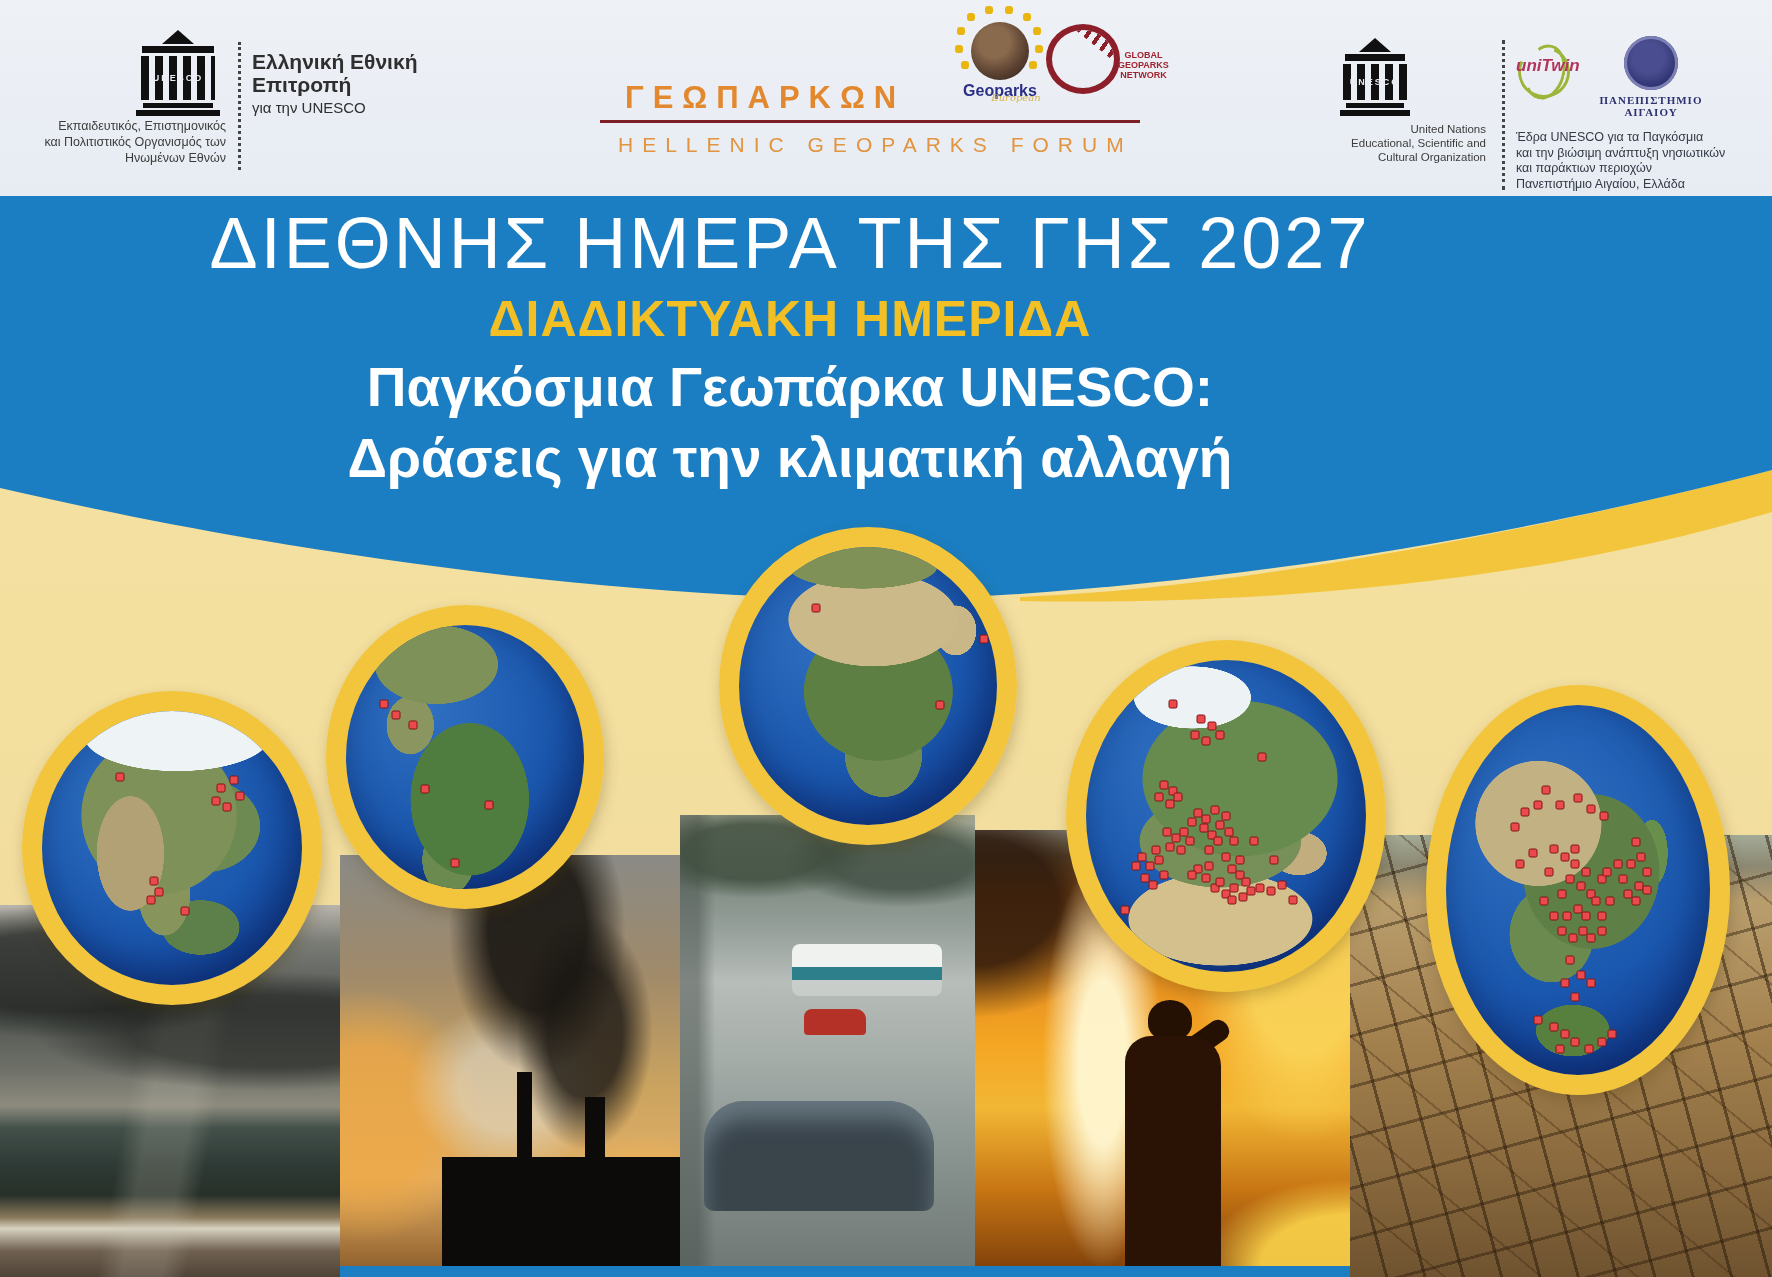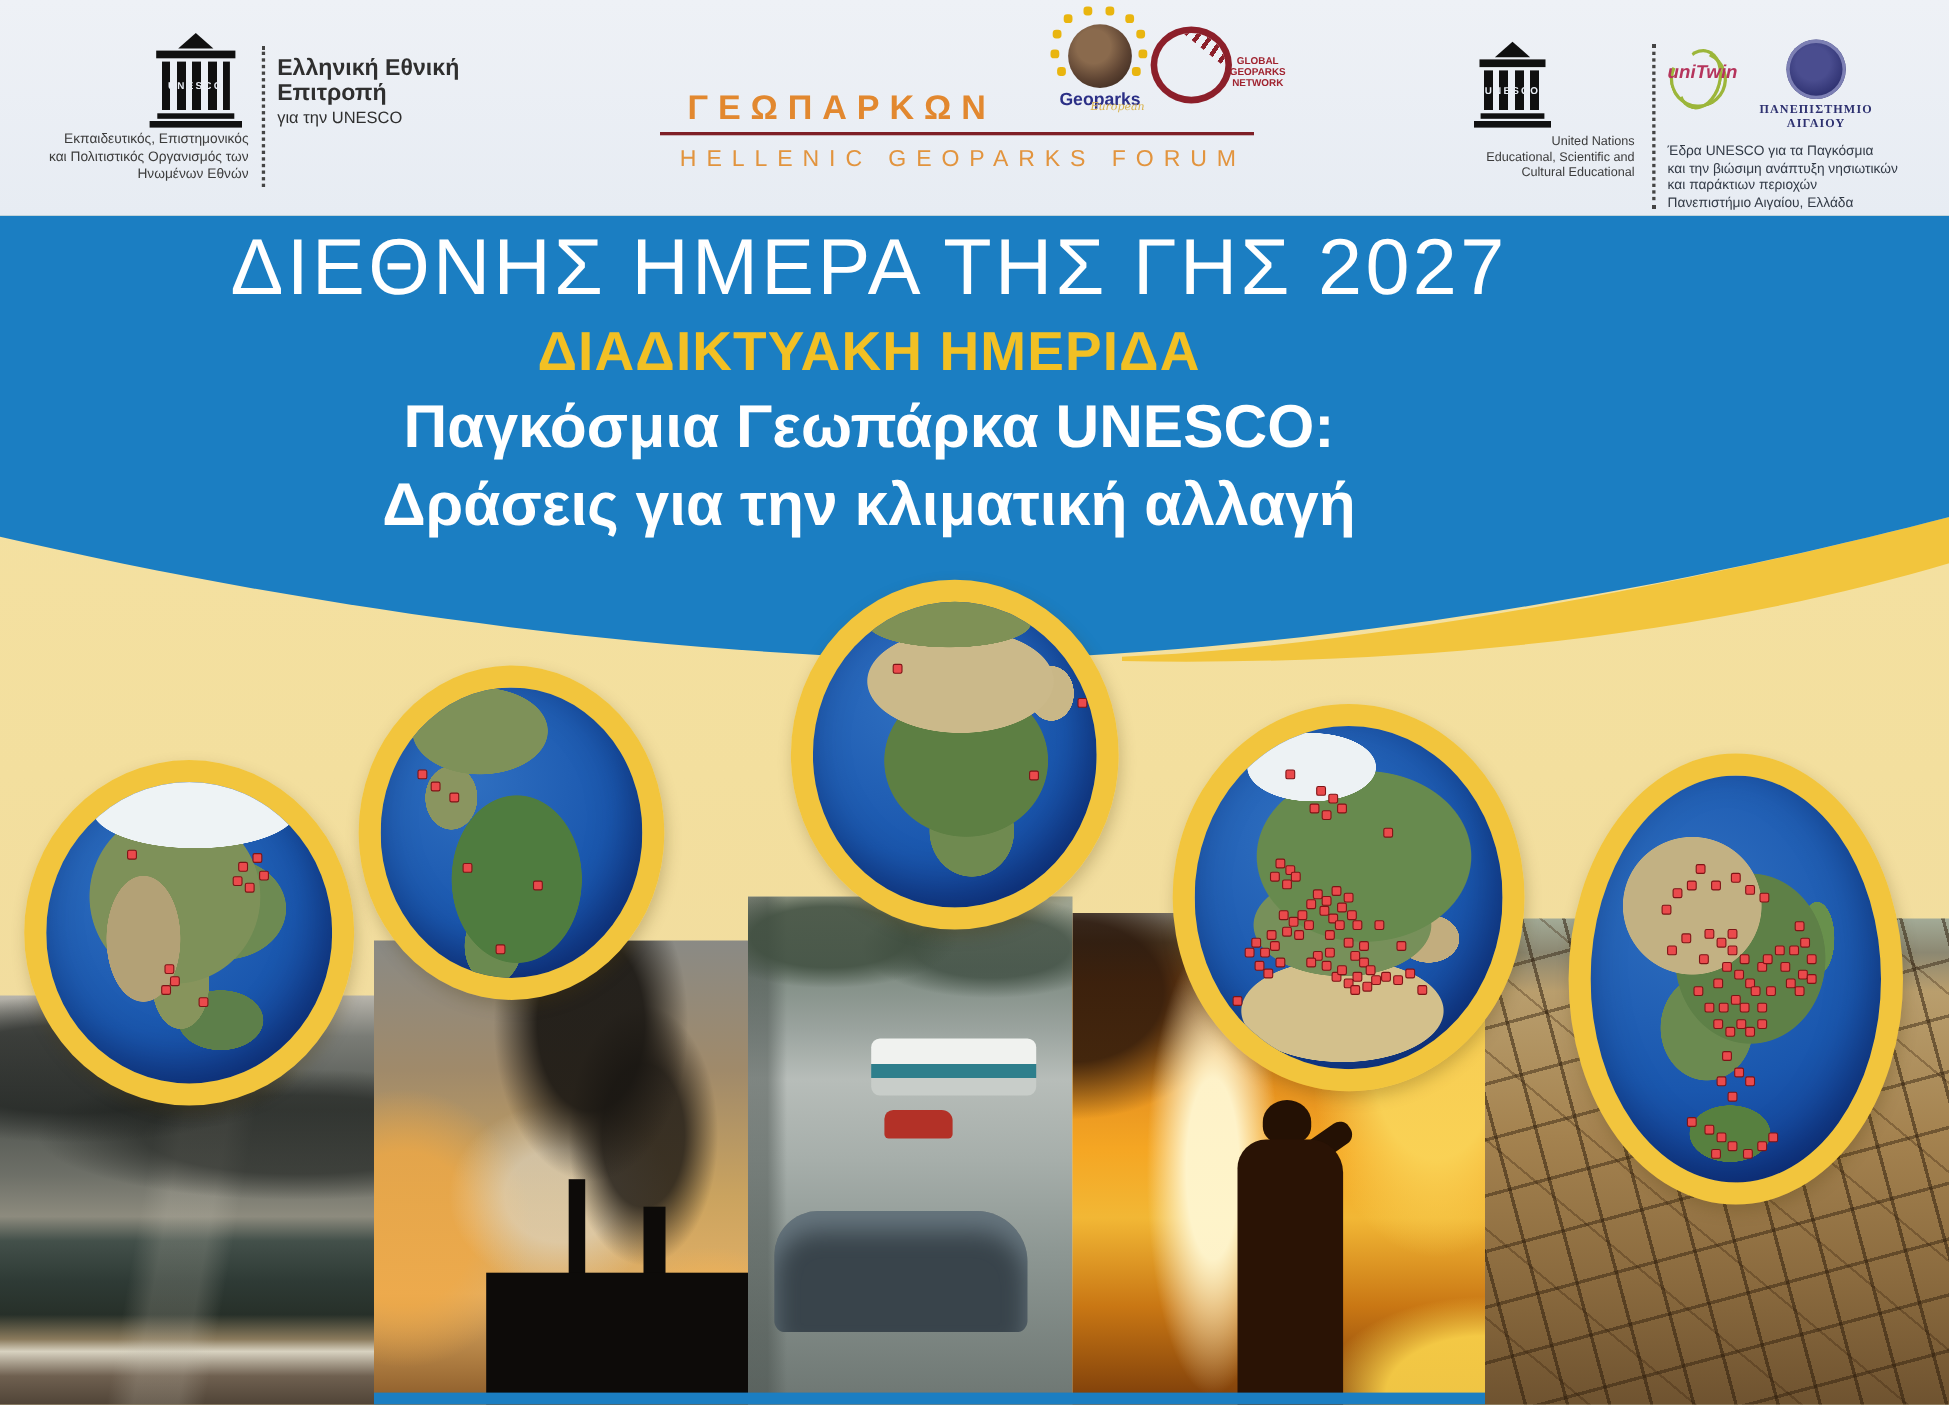--- a/index.html
+++ b/index.html
@@ -5,21 +5,21 @@
   html,body{margin:0;padding:0;background:#555;}
   #poster{position:relative;width:1772px;height:1277px;overflow:hidden;
     font-family:"Liberation Sans",sans-serif;background:linear-gradient(180deg,#f6e3a6 0%,#f3df9e 55%,#efd9a0 100%);}
   
   .header{position:absolute;left:0;top:0;width:1772px;height:196px;background:linear-gradient(180deg,#eef1f6,#e7ecf3);z-index:4;}
   .dotline{position:absolute;width:0;border-left:3px dotted #444;}
   
   .temple{position:absolute;}
   .temple .roof{width:0;height:0;margin:0 auto;border-left:16px solid transparent;border-right:16px solid transparent;border-bottom:14px solid #101010;}
   .temple .arch{height:7px;background:#101010;margin:2px auto 0;}
-  .temple .cols{position:relative;margin:3px auto 0;background:repeating-linear-gradient(90deg,#101010 0 8px,transparent 8px 14px);}
+  .temple .cols{position:relative;margin:3px auto 0;background:repeating-linear-gradient(90deg,#101010 0 8px,transparent 8px 14px);padding-left:12px;}
   .temple .cols .word{position:absolute;left:0;top:50%;width:100%;transform:translateY(-50%);color:#e7ecf3;font-size:9px;font-weight:bold;text-align:center;letter-spacing:2px;}
   .temple .base1{height:5px;background:#101010;margin:3px auto 0;}
   .temple .base2{height:6px;background:#101010;margin:2px auto 0;}
   .cap{position:absolute;color:#3c3c3c;font-size:12.5px;line-height:16px;text-align:right;}
   .hname{position:absolute;color:#2f2f2f;}
   .hname .b{font-weight:bold;font-size:21px;line-height:23px;}
   .hname .s{font-size:15px;margin-top:3px;}
   .cTitle1{position:absolute;color:#e2943e;font-size:27px;letter-spacing:4px;}
   .cTitle2{position:absolute;color:#e2882f;font-size:31px;font-weight:bold;letter-spacing:9px;}
   .redrule{position:absolute;height:3px;background:#7e1f26;}
@@ -199,21 +199,21 @@
       <div class="arch" style="width:60px;"></div>
       <div class="cols" style="width:52px;height:36px;">
         <span class="word">UNESCO</span>
       </div>
       <div class="base1" style="width:58px;"></div>
       <div class="base2" style="width:70px;"></div>
     </div>
     <div class="cap" style="left:1246px;top:122px;width:240px;font-size:11.5px;line-height:14px;">
       <div>United Nations</div>
       <div>Educational, Scientific and</div>
-      <div>Cultural Educational</div>
+      <div>Cultural Organization</div>
     </div>
     <div class="dotline" style="left:1502px;top:40px;height:150px;"></div>
     <div class="unitwin" style="left:1516px;top:38px;width:70px;height:70px;">
       <div class="arc1"></div>
       <div class="arc2"></div>
       <span class="wordmark">uniTwin</span>
     </div>
     <div class="seal" style="left:1596px;top:36px;width:110px;">
       <div class="disc"></div>
       <div class="t">

